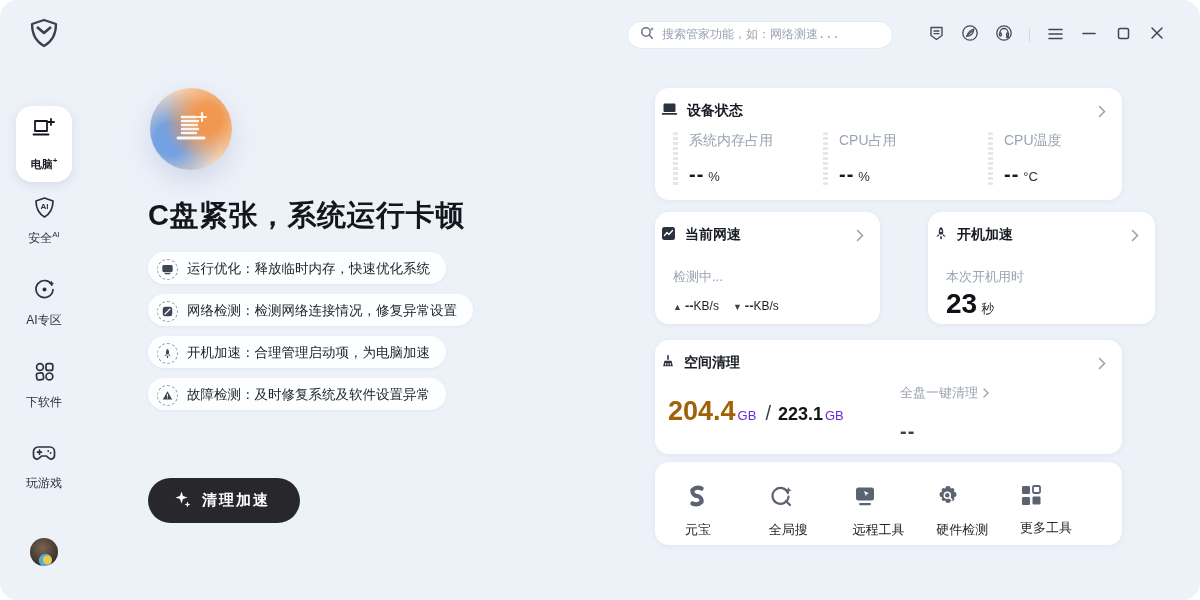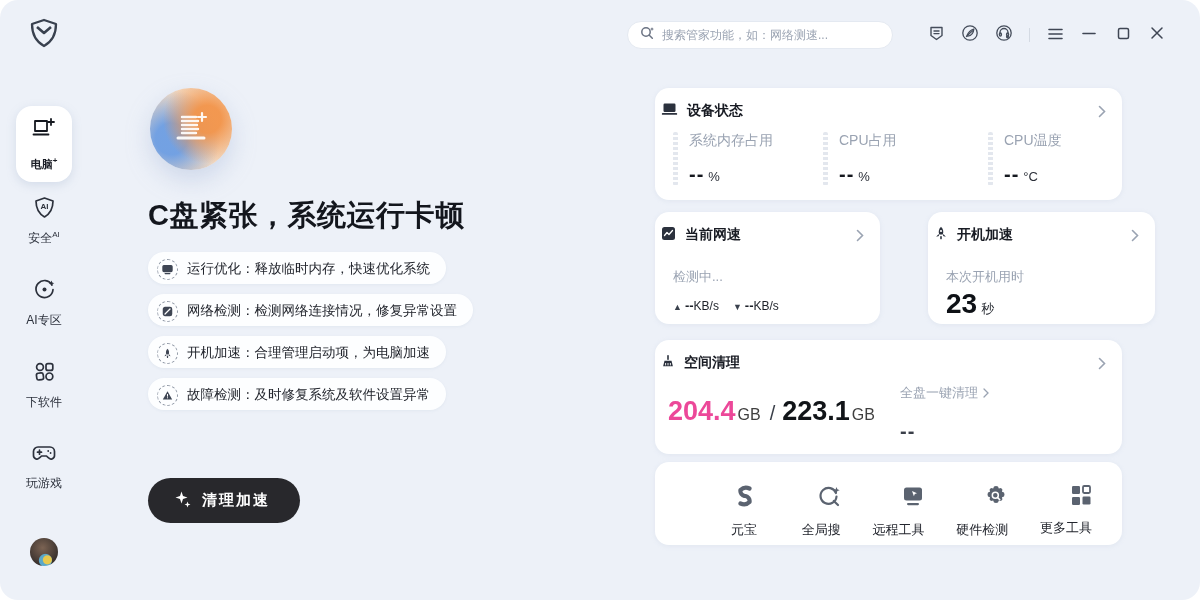--- a/index.html
+++ b/index.html
@@ -3,21 +3,21 @@
 <meta charset="utf-8">
 <style>
   * { margin:0; padding:0; box-sizing:border-box; }
   html,body { width:1200px; height:600px; background:#fff; font-family:"Liberation Sans","DejaVu Sans",sans-serif; }
   .window { position:relative; width:1200px; height:600px; background:#edf1f8; border-radius:18px; overflow:hidden; }
 
   
   .logo { position:absolute; left:28px; top:17px; width:32px; height:32px; }
   .topbar-right { position:absolute; right:26px; top:21px; display:flex; align-items:center; gap:0; height:28px; }
   .searchbox { display:flex; align-items:center; gap:8px; width:266px; height:28px; background:#fff; border:1px solid #e4e9f1; border-radius:14px; padding:0 12px; margin-right:26px; }
-  .searchbox input { border:none; outline:none; background:transparent; font-size:12px; color:#4a5160; width:100%; font-family:Liberation Sans, sans-serif; }
+  .searchbox input { border:none; outline:none; background:transparent; font-size:12px; color:#4a5160; width:100%; font-family:Liberation Mono, monospace; }
   .searchbox input::placeholder { color:#9aa3b2; }
   .tbtn { width:34px; height:28px; display:flex; align-items:center; justify-content:center; cursor:pointer; }
   .tdivider { width:1px; height:14px; background:#d4dae3; margin:0 8px; }
 
   
   .side-item { position:absolute; left:0; width:88px; display:flex; flex-direction:column; align-items:center; gap:7px; color:#2c313c; cursor:pointer; }
   .side-item .lbl { font-size:12px; color:#2c313c; }
   .side-item .lbl sup { font-size:8px; }
   .side-active { position:absolute; left:16px; top:106px; width:56px; height:76px; background:#fff; border-radius:16px; box-shadow:0 3px 10px rgba(140,160,190,.25); display:flex; flex-direction:column; align-items:center; justify-content:center; gap:13px; cursor:pointer; }
   .side-active .lbl { font-size:11px; font-weight:700; color:#1a1d25; }
@@ -58,29 +58,29 @@
   .tri { font-size:9px; color:#3a414d; margin-right:3px; }
   .kbs { font-weight:400; font-size:12px; }
 
   .boot-label { position:absolute; left:18px; top:56px; font-size:13px; color:#9aa3b2; }
   .boot-val { position:absolute; left:18px; top:76px; font-size:28px; font-weight:700; color:#0e1116; }
   .boot-unit { font-size:13px; font-weight:400; color:#20242c; margin-left:4px; }
 
   .space-left { position:absolute; left:13px; top:48px; }
   .space-sub { display:flex; align-items:center; gap:5px; font-size:13px; color:#9aa3b2; cursor:pointer; }
   .space-nums { margin-top:8px; display:flex; align-items:baseline; }
-  .num-orange { font-size:27px; font-weight:700; color:#ec4899; }
-  .num-dark { font-size:27px; font-weight:700; color:#111418; }
-  .num-unit { font-size:16px; color:#404040; margin:0 2px; }
+  .num-orange { font-size:27px; font-weight:700; color:#a16207; }
+  .num-dark { font-size:18px; font-weight:700; color:#111418; }
+  .num-unit { font-size:13px; color:#6d28d9; margin:0 2px; }
   .num-sep { font-size:20px; color:#3a3f49; margin:0 7px; }
   .space-right { position:absolute; left:245px; top:44px; }
   .space-right .dash { margin-top:18px; font-size:20px; font-weight:700; color:#3a3f49; letter-spacing:1px; }
 
   .tools { position:absolute; left:0; top:0; width:100%; height:100%; display:flex; justify-content:space-between; padding:22px 30px 0; }
-  .tool { display:flex; flex-direction:column; align-items:flex-end; gap:9px; cursor:pointer; width:72px; }
+  .tool { display:flex; flex-direction:column; align-items:flex-start; gap:9px; cursor:pointer; width:72px; }
   .tool .tlabel { font-size:13px; color:#23262e; white-space:nowrap; }
 </style>
 </head>
 <body>
 
 <div class="window">
 
   <div class="logo">
     <svg width="32" height="32" viewBox="0 0 32 32" fill="none" stroke="#39414f" stroke-width="2.3" stroke-linejoin="round">
       <path d="M16 3 L28 7 C28 16 25 24 16 29 C7 24 4 16 4 7 Z"></path>

